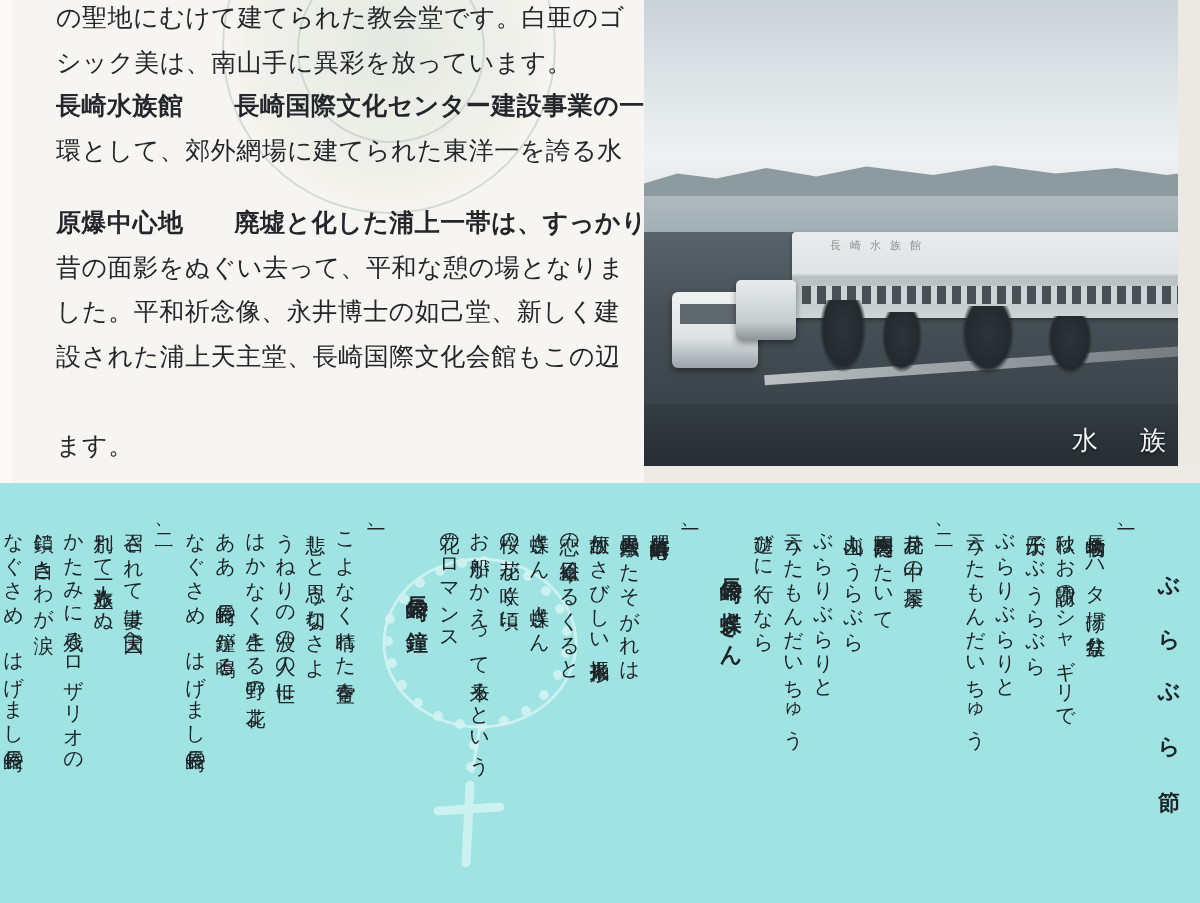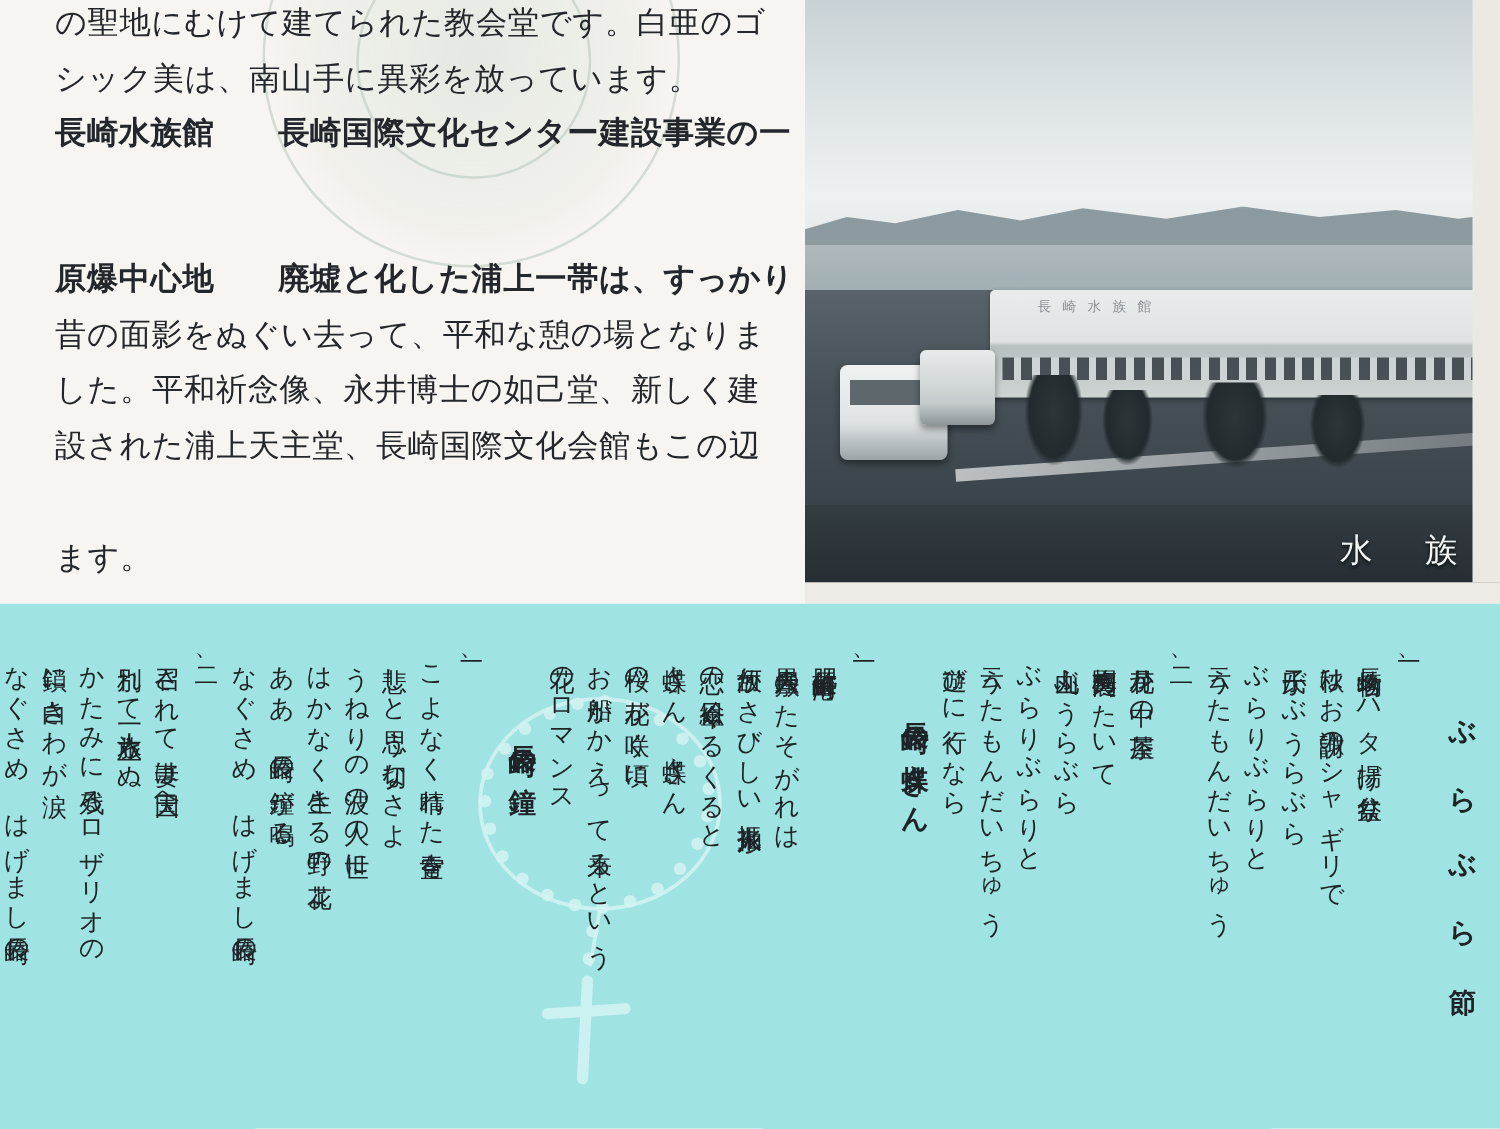--- a/index.html
+++ b/index.html
@@ -23,21 +23,21 @@
   
   #top-section {
     position: absolute;
     left: 0; top: 0;
     width: 1200px;
     height: 483px;
     background: #fbfaf7;
   }
   #top-left-text {
     position: absolute;
-    left: 0; top: 0;
+    left: 12px; top: 0;
     width: 644px;
     height: 483px;
     background: #f7f5f1;
     overflow: hidden;
   }
   
   #watermark {
     position: absolute;
     left: 210px;
     top: -120px;
@@ -239,21 +239,21 @@
       <div id="para1">
         <p class="jp-body" style="margin:0;">
           <span class="jp-line">の聖地にむけて建てられた教会堂です。白亜のゴ</span><br>
           <span class="jp-line">シック美は、南山手に異彩を放っています。</span>
         </p>
       </div>
 
       <div id="para2">
         <p class="jp-body" style="margin:0;">
           <span class="jp-line jp-head">長崎水族館　　長崎国際文化センター建設事業の一</span><br>
-          <br>
+          <span class="jp-line">環として、郊外網場に建てられた東洋一を誇る水</span><br>
         </p>
       </div>
 
       <div id="para3">
         <p class="jp-body" style="margin:0;">
           <span class="jp-line jp-head">原爆中心地　　廃墟と化した浦上一帯は、すっかり</span><br>
           <span class="jp-line">昔の面影をぬぐい去って、平和な憩の場となりま</span><br>
           <span class="jp-line">した。平和祈念像、永井博士の如己堂、新しく建</span><br>
           <span class="jp-line">設された浦上天主堂、長崎国際文化会館もこの辺</span><br>
           <br>

